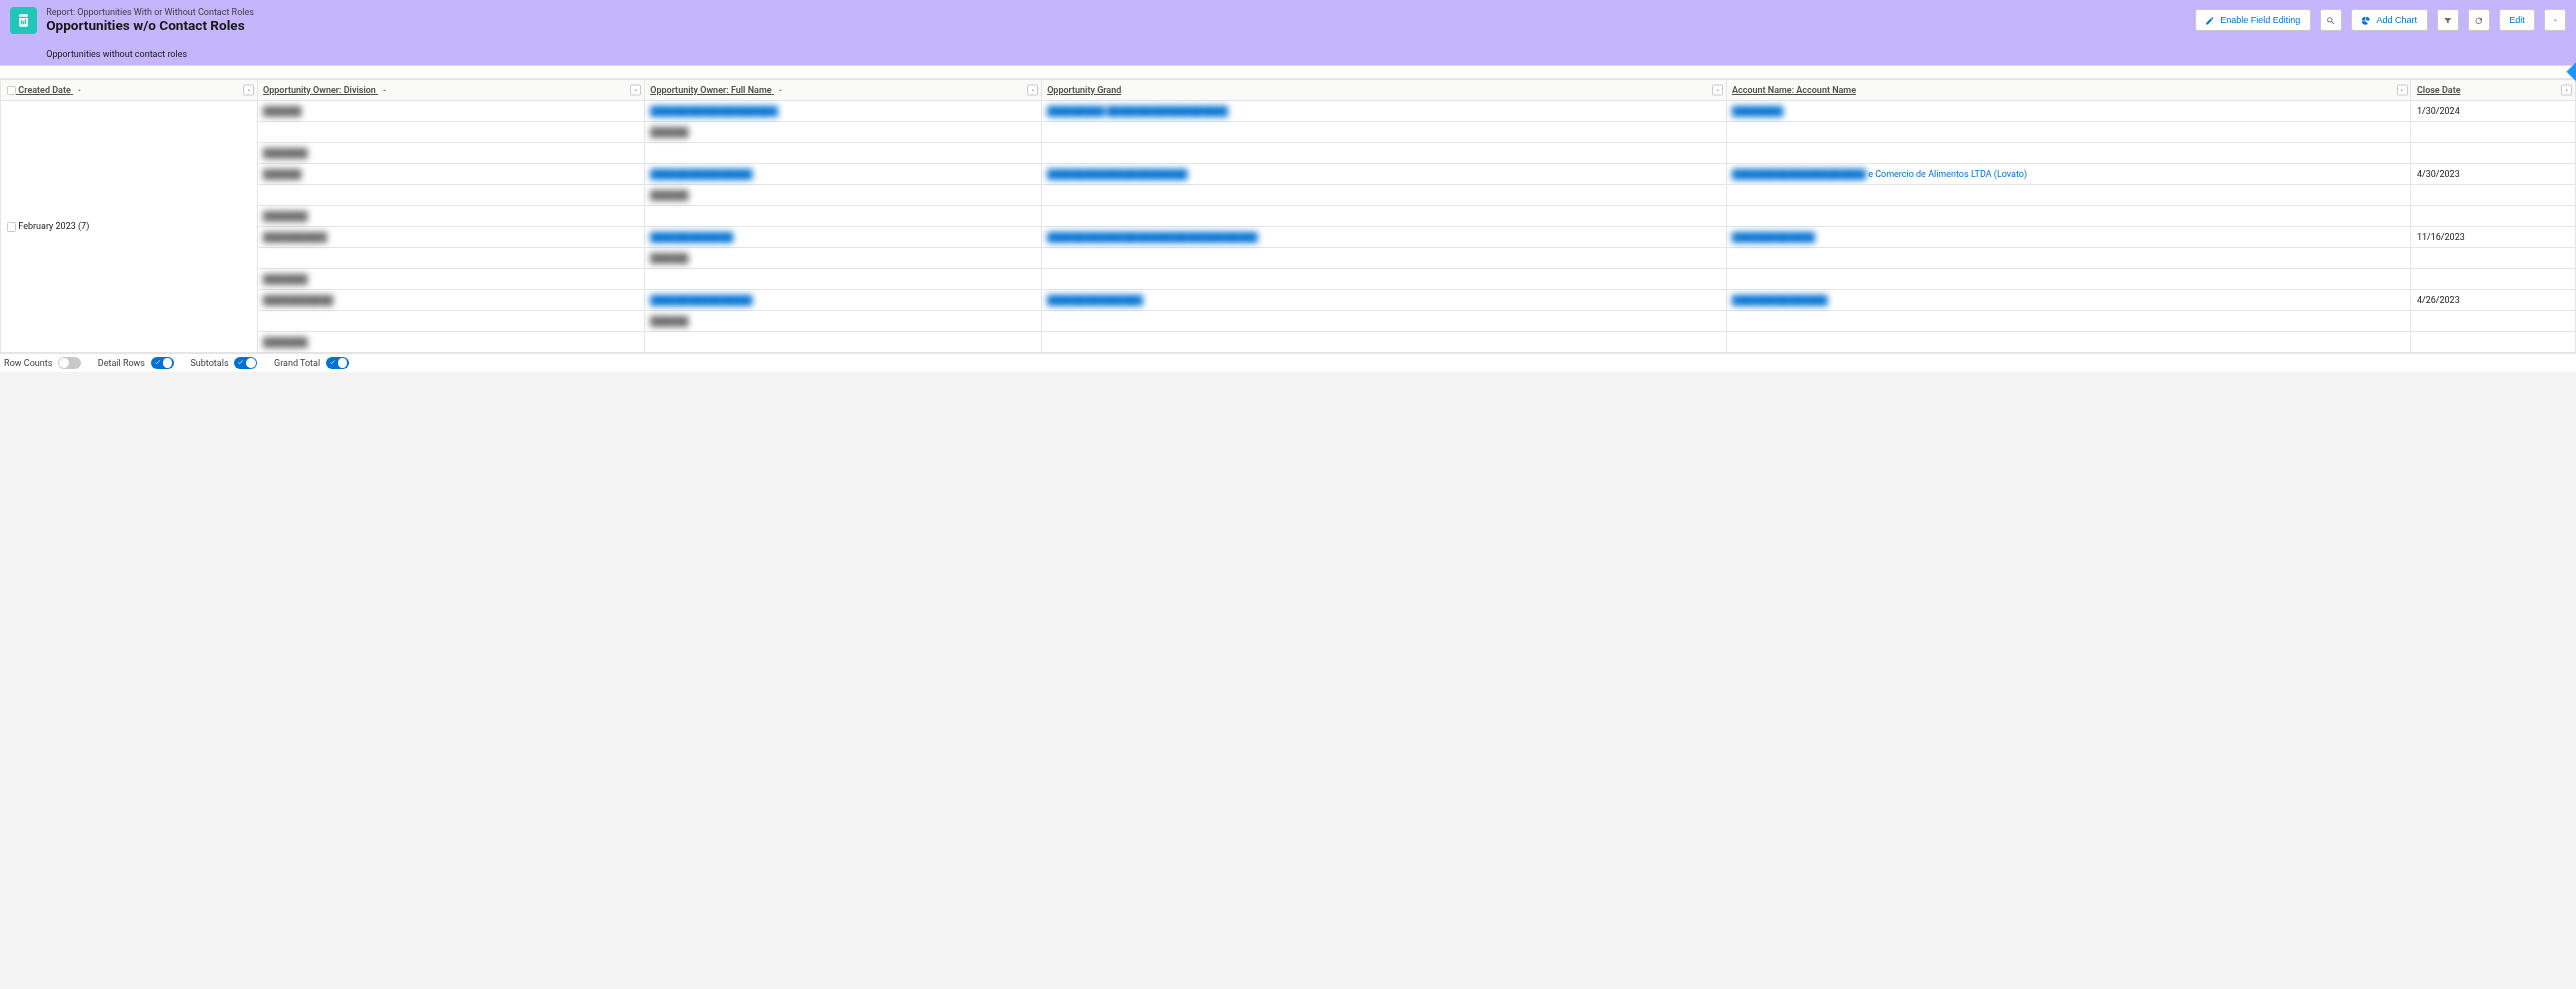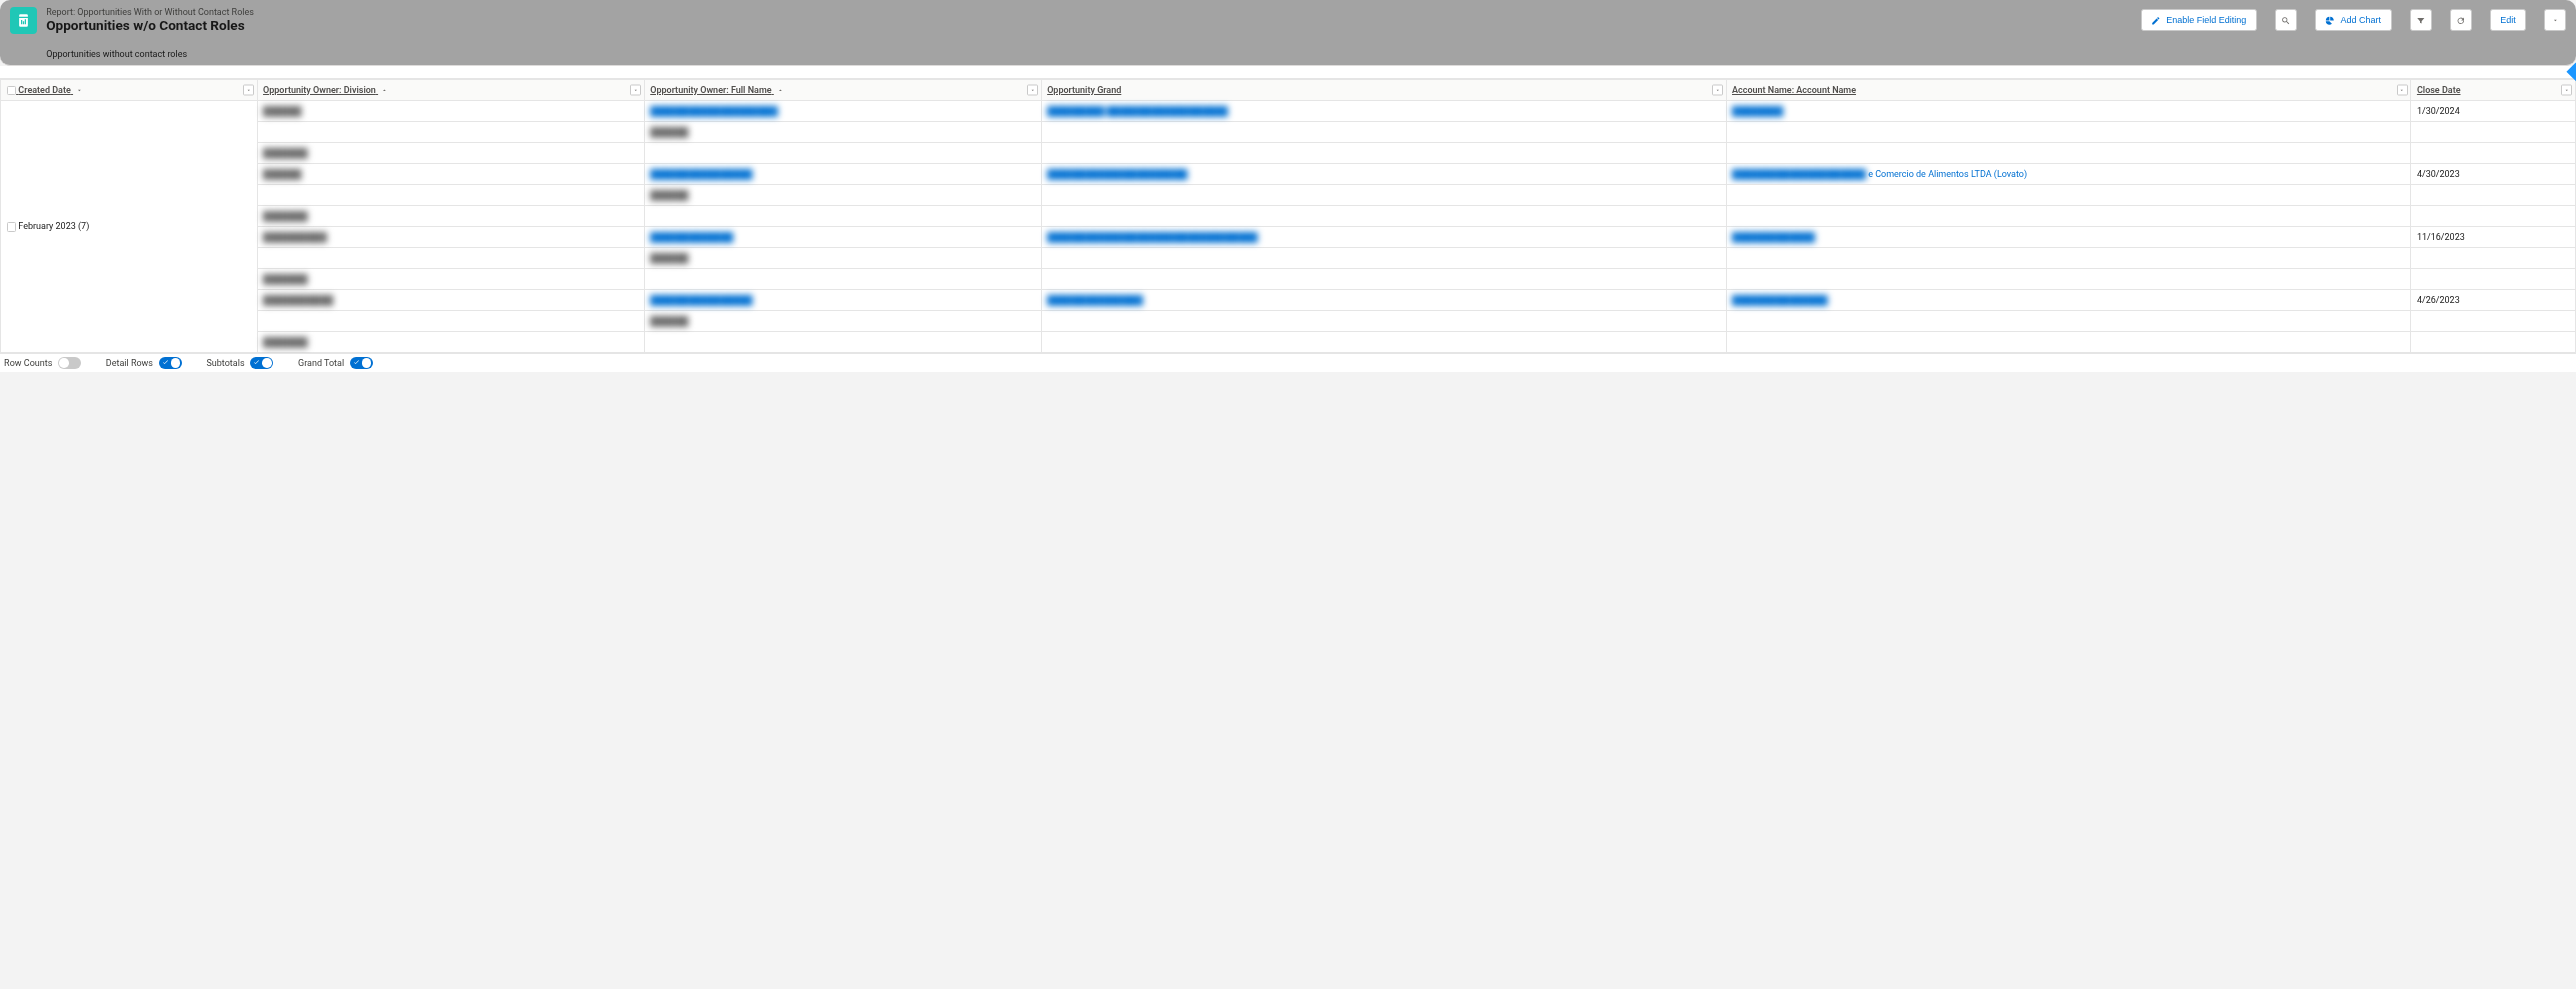--- a/index.html
+++ b/index.html
@@ -5,41 +5,40 @@
   * { box-sizing: border-box; margin: 0; padding: 0; }
   html, body { width: 100%; height: 100%; font-family: -apple-system, BlinkMacSystemFont, "Segoe UI", Roboto, Helvetica, Arial, sans-serif; background: #f3f3f3; color: #181818; }
   body { font-size: 9px; }
 
   
   .page-header {
     display: flex;
     align-items: flex-start;
     padding: 6.8px 9.6px 5.5px 9.6px;
     border-bottom: 0.7px solid #dddbda;
-    background: #a3a3a3;
-    border-radius: 10px;
+    background: #c4b5fd;
   }
   .report-icon {
     width: 27px; height: 27px;
     border-radius: 4.1px;
     background: #20c7b6;
     display: flex; align-items: center; justify-content: center;
     flex-shrink: 0;
     margin-right: 9.6px;
   }
   .report-icon svg { width: 15px; height: 15px; fill: #fff; }
   .header-titles { display: flex; flex-direction: column; }
   .report-type-label { font-size: 9px; color: #3e3e3c; }
   .report-title { font-size: 13.6px; font-weight: 700; color: #181818; line-height: 1.2; }
   .report-desc { font-size: 9px; color: #181818; margin-top: 16px; }
 
   .header-actions {
     margin-left: auto;
     display: flex;
-    gap: 18px;
+    gap: 9px;
     align-items: center;
     padding-top: 2.7px;
   }
   .btn {
     height: 22px;
     border: 0.7px solid #c9c9c9;
     background: #fff;
     border-radius: 2.7px;
     padding: 0 9.6px;
     display: inline-flex;
@@ -129,21 +128,21 @@
   col.c-division { width: 160px; }
   col.c-fullname { width: 164px; }
   col.c-oppname { width: 283px; }
   col.c-account { width: 283px; }
   col.c-close { width: 68px; }
 
   
   .footer-bar {
     display: flex;
     align-items: center;
-    gap: 25px;
+    gap: 17px;
     padding: 2.7px 4.1px;
     background: #fff;
     border-top: 0.7px solid #e5e5e5;
     font-size: 9px;
     color: #3e3e3c;
   }
   .toggle {
     width: 23px; height: 12.3px;
     border-radius: 6.8px;
     background: #0070d2;

